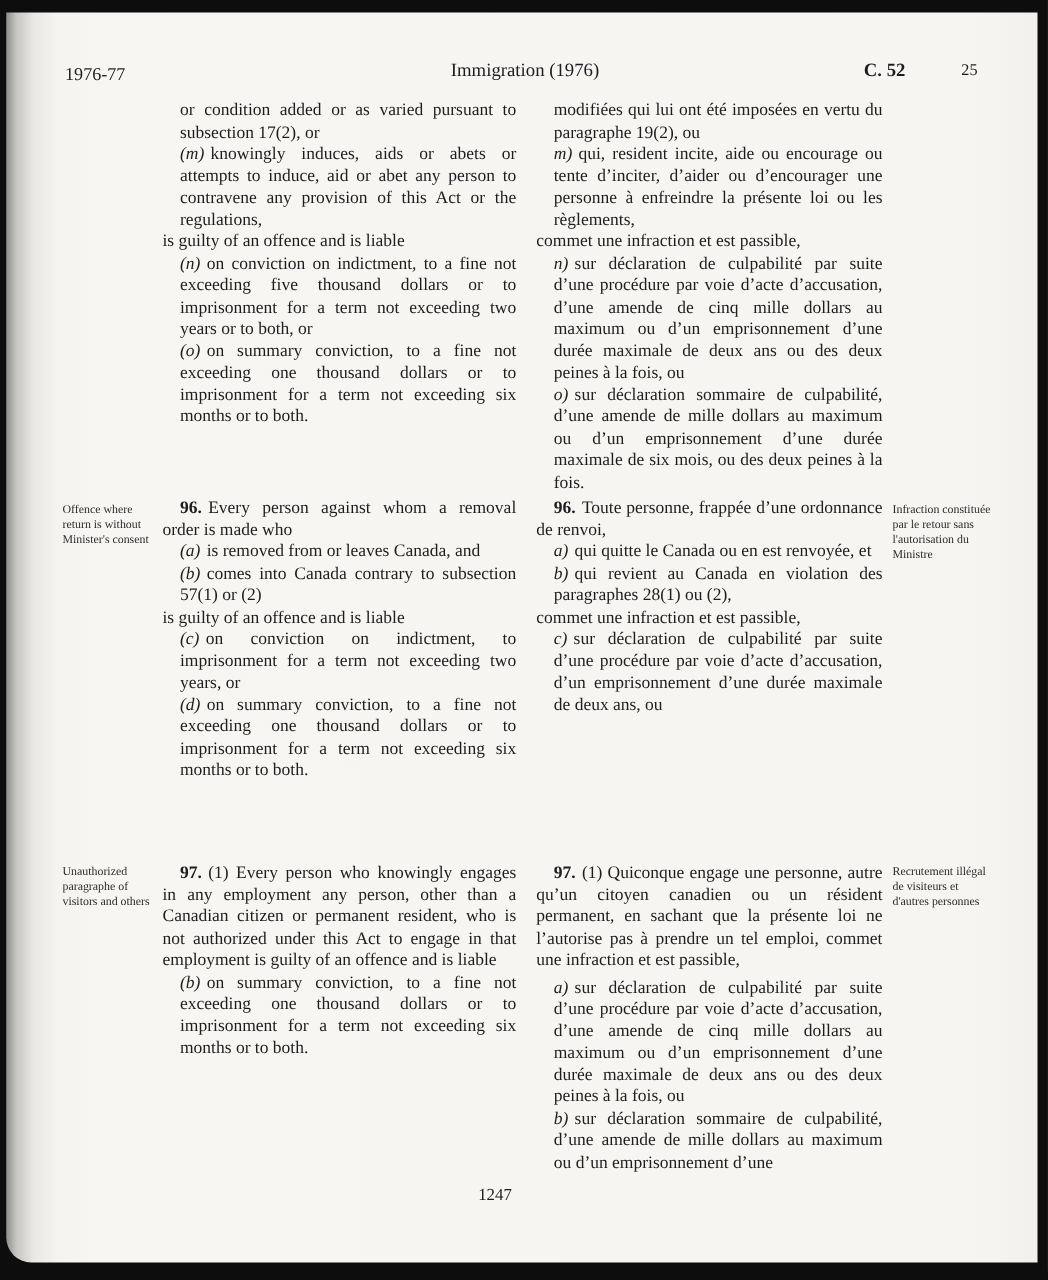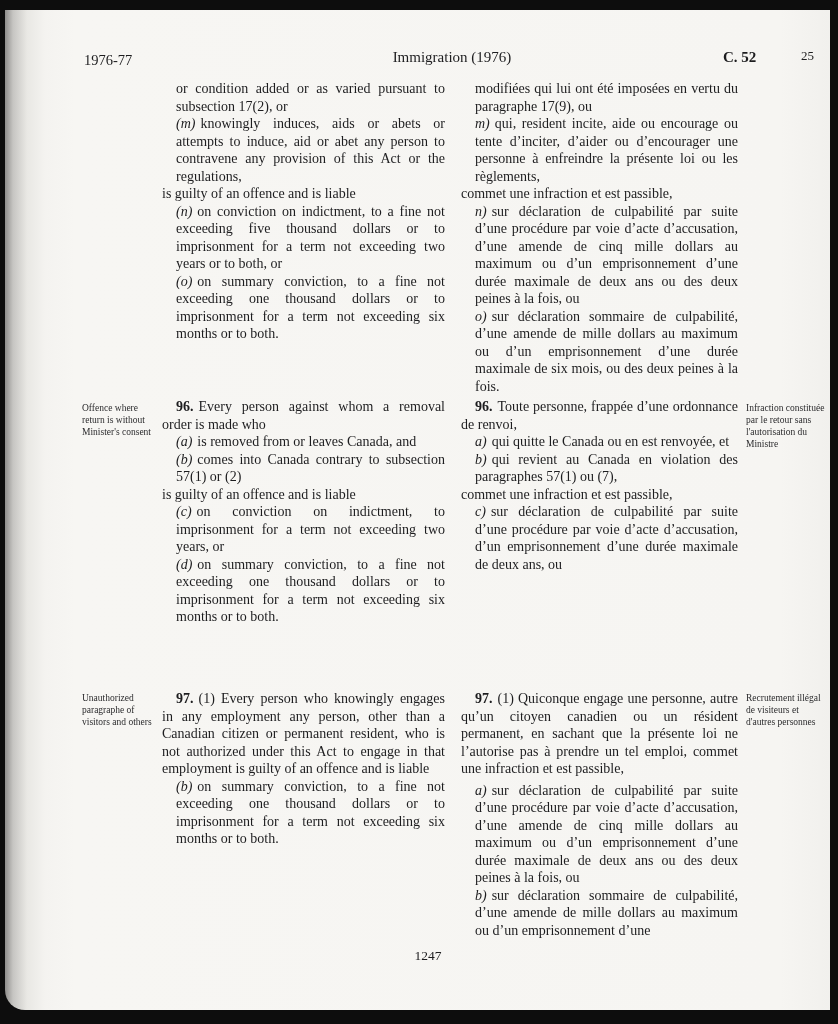--- a/index.html
+++ b/index.html
@@ -19,21 +19,21 @@
   .para {
     margin:0; text-align:justify;
     font-size:14px; line-height:17.5px;
     hyphens:auto; -webkit-hyphens:auto;
   }
   .cont, .clause { padding-left:14px; }
   .section-para { text-indent:14px; }
   .gap { margin-top:4px; }
   .lbl { font-style:italic; padding-right:5px; }
   .num { font-weight:bold; padding-right:5px; }
-  .abs { position:absolute;margin-left:32px; }
+  .abs { position:absolute; }
   .en-col { left:130px; width:283px; }
   .fr-col { left:429px; width:277px; }
   .note { font-size:9.5px; line-height:12px; color:#2b2b2d; text-align:left; }
   .note-l { left:50px; width:78px; }
   .note-r { left:714px; width:84px; }
   .h-session { left:52px; top:52px; font-size:14.5px; }
   .h-title   { left:250px; top:49px; width:340px; text-align:center; font-size:15px; }
   .h-chapter { left:691px; top:49px; font-weight:bold; font-size:15px; }
   .h-pagenum { left:769px; top:48px; font-size:13px; }
   .footer-num { left:0; top:948px; width:792px; text-align:center; font-size:13.5px; }
@@ -50,40 +50,40 @@
   <div class="abs h-pagenum">25</div>
 
   <div class="abs en-col" style="top:80px" lang="en">
     <p class="para cont">or condition added or as varied pursuant to subsection 17(2), or</p>
     <p class="para clause"><i class="lbl">(m)</i><span>knowingly induces, aids or abets or attempts to induce, aid or abet any person to contravene any provision of this Act or the regulations,</span></p>
     <p class="para flush">is guilty of an offence and is liable</p>
     <p class="para clause"><i class="lbl">(n)</i><span>on conviction on indictment, to a fine not exceeding five thousand dollars or to imprisonment for a term not exceeding two years or to both, or</span></p>
     <p class="para clause"><i class="lbl">(o)</i><span>on summary conviction, to a fine not exceeding one thousand dollars or to imprisonment for a term not exceeding six months or to both.</span></p>
   </div>
   <div class="abs fr-col" style="top:80px" lang="fr">
-    <p class="para cont">modifiées qui lui ont été imposées en vertu du paragraphe 17(9), ou</p>
+    <p class="para cont">modifiées qui lui ont été imposées en vertu du paragraphe 19(2), ou</p>
     <p class="para clause"><i class="lbl">m)</i><span>qui, resident incite, aide ou encourage ou tente d’inciter, d’aider ou d’encourager une personne à enfreindre la présente loi ou les règlements,</span></p>
     <p class="para flush">commet une infraction et est passible,</p>
     <p class="para clause"><i class="lbl">n)</i><span>sur déclaration de culpabilité par suite d’une procédure par voie d’acte d’accusation, d’une amende de cinq mille dollars au maximum ou d’un emprisonnement d’une durée maximale de deux ans ou des deux peines à la fois, ou</span></p>
     <p class="para clause"><i class="lbl">o)</i><span>sur déclaration sommaire de culpabilité, d’une amende de mille dollars au maximum ou d’un emprisonnement d’une durée maximale de six mois, ou des deux peines à la fois.</span></p>
   </div>
 
   <div class="abs note note-l" style="top:402px">Offence where return is without Minister's consent</div>
   <div class="abs en-col" style="top:398px" lang="en">
     <p class="para section-para"><b class="num">96.</b><span>Every person against whom a removal order is made who</span></p>
     <p class="para clause"><i class="lbl">(a)</i><span>is removed from or leaves Canada, and</span></p>
     <p class="para clause"><i class="lbl">(b)</i><span>comes into Canada contrary to subsection 57(1) or (2)</span></p>
     <p class="para flush">is guilty of an offence and is liable</p>
     <p class="para clause"><i class="lbl">(c)</i><span>on conviction on indictment, to imprisonment for a term not exceeding two years, or</span></p>
     <p class="para clause"><i class="lbl">(d)</i><span>on summary conviction, to a fine not exceeding one thousand dollars or to imprisonment for a term not exceeding six months or to both.</span></p>
   </div>
   <div class="abs fr-col" style="top:398px" lang="fr">
     <p class="para section-para"><b class="num">96.</b><span>Toute personne, frappée d’une ordonnance de renvoi,</span></p>
     <p class="para clause"><i class="lbl">a)</i><span>qui quitte le Canada ou en est renvoyée, et</span></p>
-    <p class="para clause"><i class="lbl">b)</i><span>qui revient au Canada en violation des paragraphes 57(1) ou (7),</span></p>
+    <p class="para clause"><i class="lbl">b)</i><span>qui revient au Canada en violation des paragraphes 28(1) ou (2),</span></p>
     <p class="para flush">commet une infraction et est passible,</p>
     <p class="para clause"><i class="lbl">c)</i><span>sur déclaration de culpabilité par suite d’une procédure par voie d’acte d’accusation, d’un emprisonnement d’une durée maximale de deux ans, ou</span></p>
   </div>
   <div class="abs note note-r" style="top:402px">Infraction constituée par le retour sans l'autorisation du Ministre</div>
 
   <div class="abs note note-l" style="top:692px">Unauthorized paragraphe of visitors and others</div>
   <div class="abs en-col" style="top:690px" lang="en">
     <p class="para section-para"><b class="num">97.</b><span>(1) Every person who knowingly engages in any employment any person, other than a Canadian citizen or permanent resident, who is not authorized under this Act to engage in that employment is guilty of an offence and is liable</span></p>
     <p class="para clause"><i class="lbl">(b)</i><span>on summary conviction, to a fine not exceeding one thousand dollars or to imprisonment for a term not exceeding six months or to both.</span></p>
   </div>

